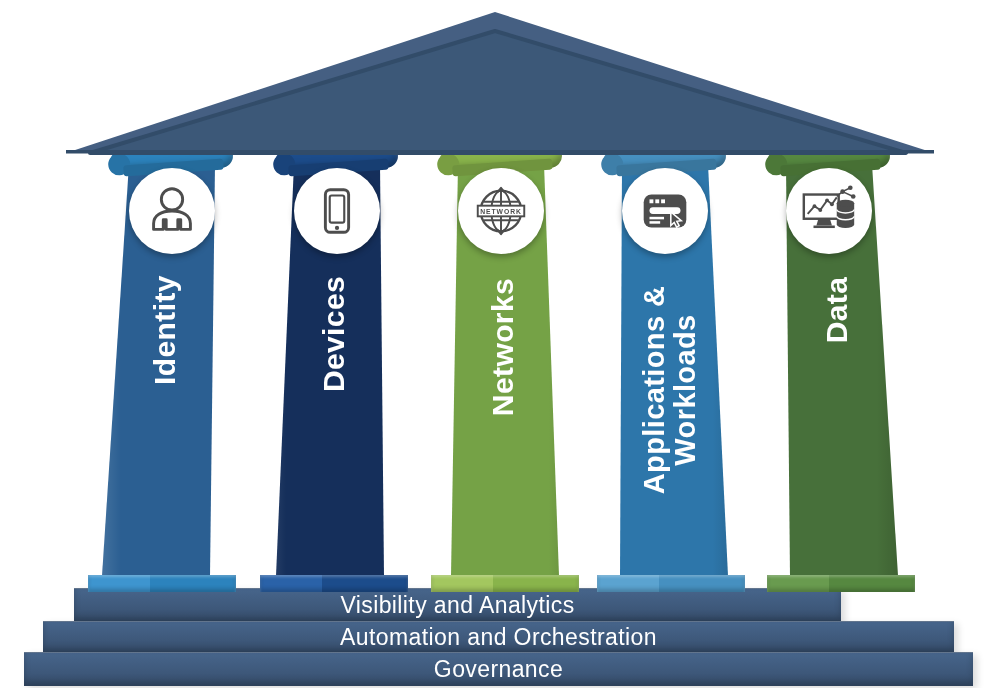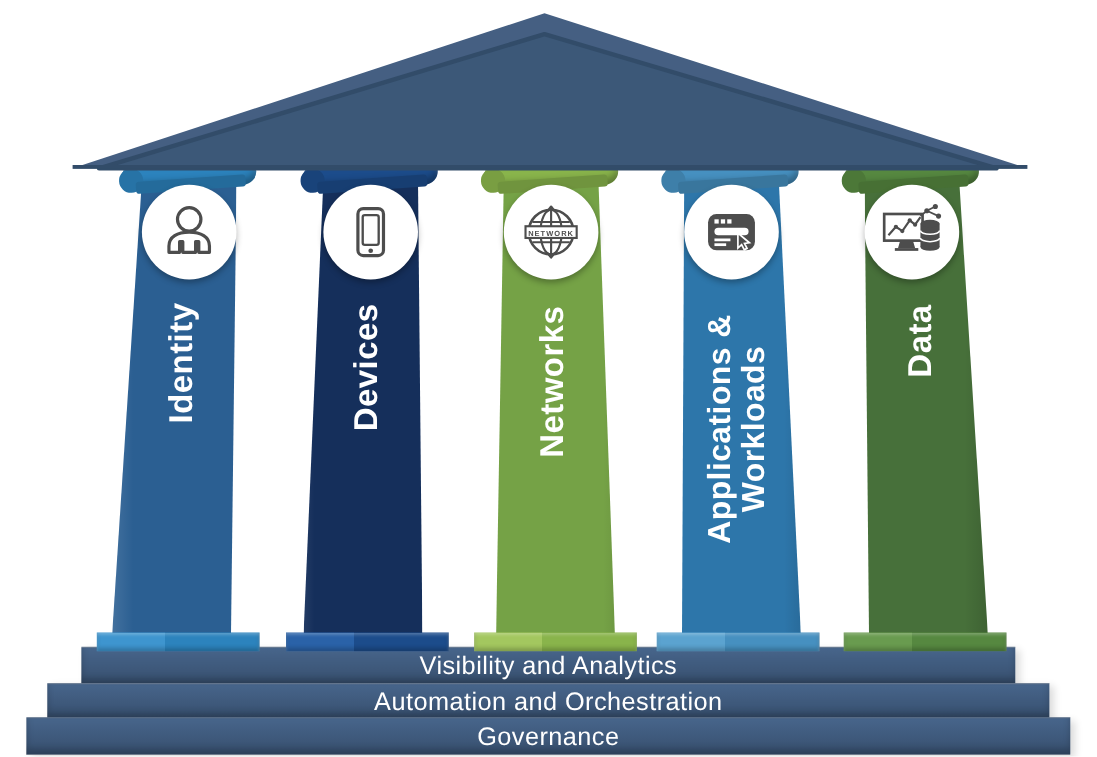--- a/index.html
+++ b/index.html
@@ -55,21 +55,21 @@
   .p3 .base-slab{left:15px;}
   .p4 .base-slab{left:17px;}
   .p5 .base-slab{left:23px;}
 
   
   .step{position:absolute;z-index:1;display:flex;align-items:center;justify-content:center;
        color:var(--label-text,#fff);font-size:23px;font-weight:400;letter-spacing:.4px;
        background:linear-gradient(180deg,var(--step-top,#47658B),var(--step-bottom,#374F6E));
        border-top:1px solid rgba(255,255,255,.22);
        box-shadow:inset 0 -5px 7px rgba(0,0,0,.20),4px 3px 7px rgba(0,0,0,.14);}
-  .step1{left:74px;width:849px;top:588px;height:33px;}
+  .step1{left:74px;width:767px;top:588px;height:33px;}
   .step2{left:43px;width:911px;top:621px;height:31px;align-items:center;}
   .step3{left:24px;width:949px;top:652px;height:33px;justify-content:center;}
 </style>
 </head>
 <body>
 
 <div id="canvas">
 
   <svg class="roof" width="997" height="160" viewBox="0 0 997 160">
     <polygon class="roof-outer" points="495,12 934,153 66,153"></polygon>

